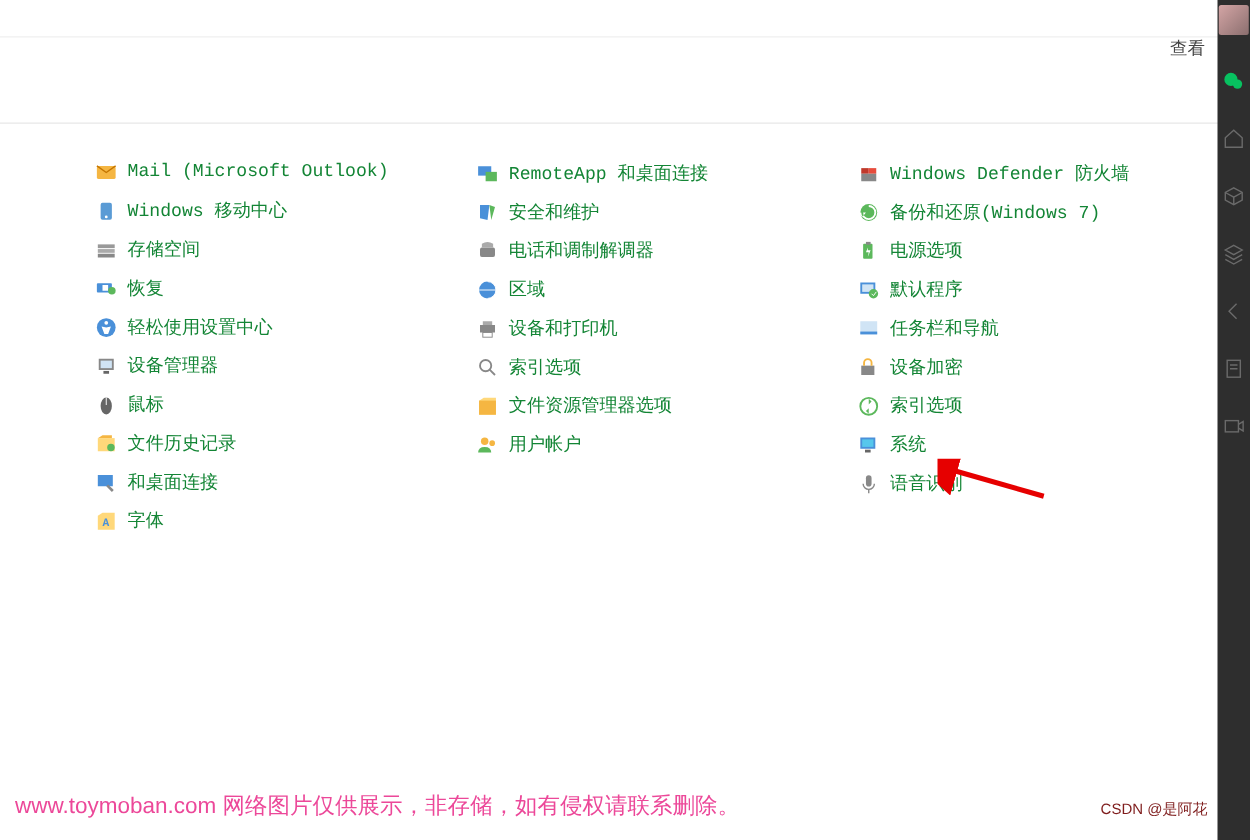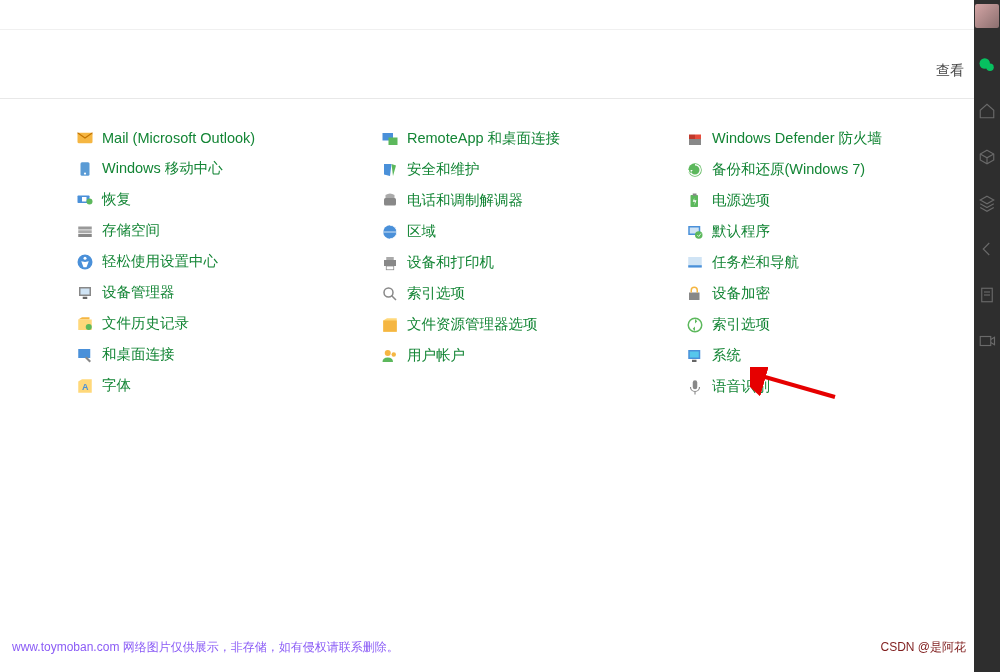--- a/index.html
+++ b/index.html
@@ -17,37 +17,38 @@
       border-bottom: 1px solid #f0f0f0;
       display: flex;
       justify-content: flex-end;
       align-items: center;
       padding: 0 40px;
     }
     .header-area {
       height: 50px;
       display: flex;
       justify-content: flex-end;
-      align-items: flex-end;
+      align-items: flex-start;
       padding-right: 36px;
       color: #444;
     }
     .divider {
       border-bottom: 1px solid #e8e8e8;
       margin-top: 18px;
     }
     .content {
       display: flex;
       padding: 30px 0 0 76px;
       gap: 0;
     }
     .col {
       display: flex;
       flex-direction: column;
       gap: 12px;
+      font-family: Liberation Mono, monospace;
     }
     .col1 { width: 305px; }
     .col2 { width: 305px; }
     .col3 { width: 280px; }
     .item {
       display: flex;
       align-items: center;
       gap: 8px;
       cursor: pointer;
       color: #138535;
@@ -91,22 +92,22 @@
       height: 18px;
       color: #6a6a6a;
       display: flex;
       align-items: center;
       justify-content: center;
     }
     .watermark-left {
       position: absolute;
       left: 12px;
       bottom: 16px;
-      font-size: 12px;
-      color: #8b5cf6;
+      font-size: 18px;
+      color: #ec4899;
       margin-top: 45px;
     }
     .watermark-right {
       position: absolute;
       right: 34px;
       bottom: 16px;
       font-size: 12px;
       color: #7f1d1d;
     }
   </style>
@@ -138,56 +139,65 @@
           <svg viewBox="0 0 24 24" width="18" height="18">
             <rect x="6" y="3" width="12" height="18" rx="2" fill="#5a9bd5"></rect>
             <circle cx="12" cy="18" r="1.5" fill="#fff"></circle>
           </svg>
         </span>
       <span>Windows 移动中心</span>
     </div>
     <div class="item">
       <span class="icon">
           <svg viewBox="0 0 24 24" width="18" height="18">
+            <rect x="3" y="6" width="18" height="4" fill="#999"></rect>
+            <rect x="3" y="11" width="18" height="4" fill="#aaa"></rect>
+            <rect x="3" y="16" width="18" height="4" fill="#888"></rect>
+          </svg>
+        </span>
+      <span>存储空间</span>
+    </div>
+    <div class="item">
+      <span class="icon">
+          <svg viewBox="0 0 24 24" width="18" height="18">
             <rect x="2" y="6" width="16" height="10" rx="1" fill="#4a90d9"></rect>
             <path d="M8 8h6v6h-6z" fill="#fff"></path>
             <circle cx="18" cy="14" r="4" fill="#5cb85c"></circle>
           </svg>
         </span>
       <span>恢复</span>
     </div>
     <div class="item">
       <span class="icon">
           <svg viewBox="0 0 24 24" width="18" height="18">
-            <rect x="3" y="6" width="18" height="4" fill="#999"></rect>
-            <rect x="3" y="11" width="18" height="4" fill="#aaa"></rect>
-            <rect x="3" y="16" width="18" height="4" fill="#888"></rect>
-          </svg>
-        </span>
-      <span>存储空间</span>
-    </div>
-    <div class="item">
-      <span class="icon">
-          <svg viewBox="0 0 24 24" width="18" height="18">
             <circle cx="12" cy="12" r="10" fill="#4a90d9"></circle>
             <circle cx="12" cy="7" r="2" fill="#fff"></circle>
             <path d="M7 11l5 1 5-1-3 8h-4z" fill="#fff"></path>
           </svg>
         </span>
       <span>轻松使用设置中心</span>
     </div>
     <div class="item">
       <span class="icon">
           <svg viewBox="0 0 24 24" width="18" height="18">
             <rect x="4" y="4" width="16" height="12" fill="#888"></rect>
             <rect x="6" y="6" width="12" height="8" fill="#d0e4f5"></rect>
             <rect x="9" y="17" width="6" height="3" fill="#666"></rect>
           </svg>
         </span>
       <span>设备管理器</span>
+    </div>
+    <div class="item">
+      <span class="icon">
+          <svg viewBox="0 0 24 24" width="18" height="18">
+            <ellipse cx="12" cy="13" rx="6" ry="9" fill="#666"></ellipse>
+            <line x1="12" y1="4" x2="12" y2="12" stroke="#fff"></line>
+          </svg>
+        </span>
+      <span>鼠标</span>
     </div>
     <div class="item">
       <span class="icon">
           <svg viewBox="0 0 24 24" width="18" height="18">
             <path d="M3 6l5-3h10v3" fill="#f5b642"></path>
             <rect x="3" y="6" width="18" height="14" fill="#ffd87a"></rect>
             <circle cx="17" cy="16" r="4" fill="#5cb85c"></circle>
           </svg>
         </span>
       <span>文件历史记录</span>

